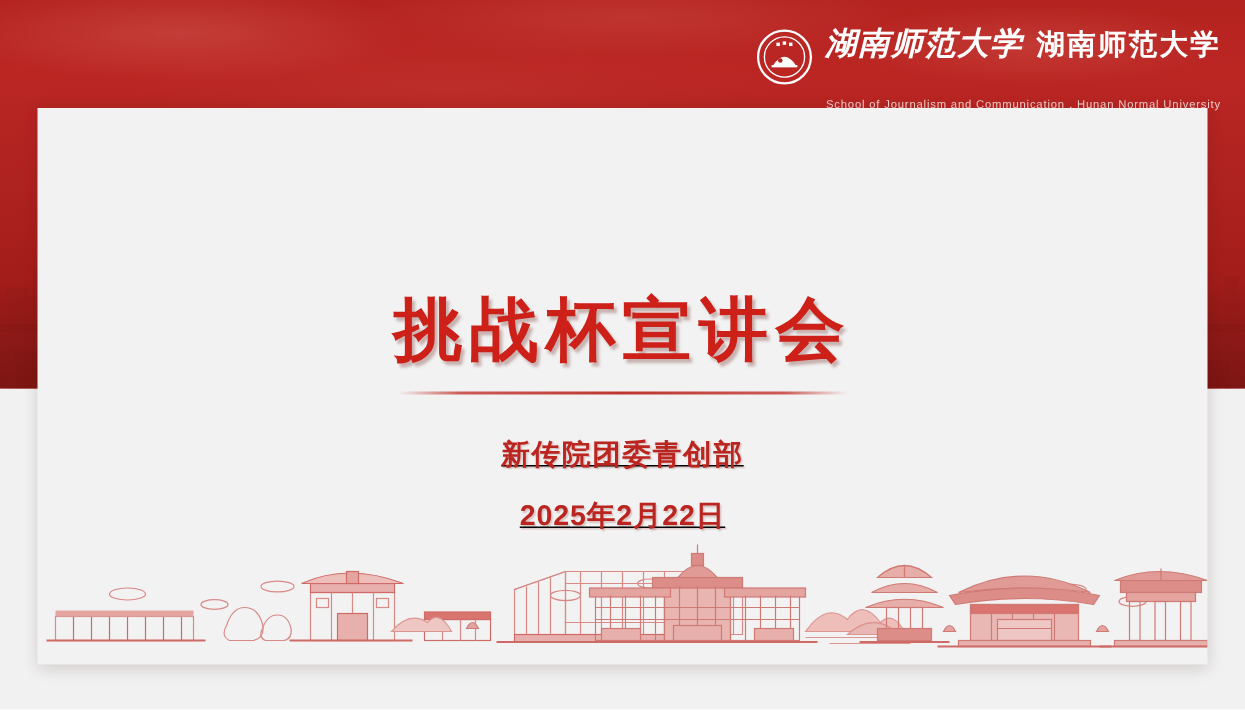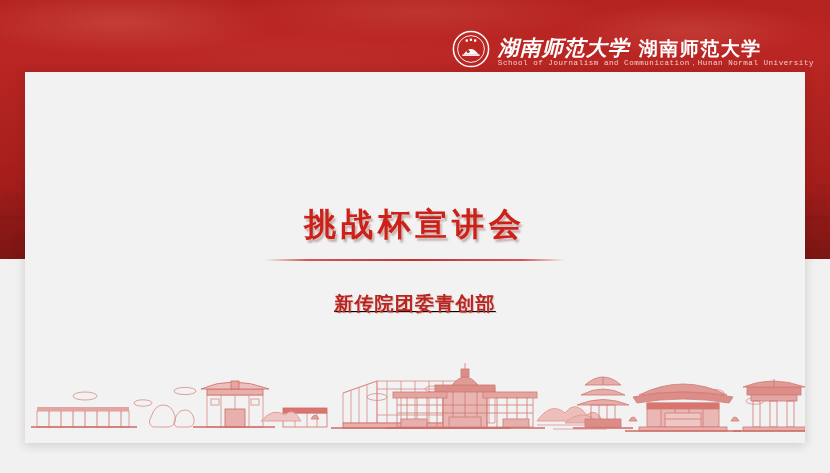--- a/index.html
+++ b/index.html
@@ -64,21 +64,21 @@
     left: 0; bottom: 0; width: 830px; height: 70px;
     background: linear-gradient(180deg, rgba(128,24,22,0) 0%, rgba(124,22,20,0.55) 55%, rgba(116,20,18,0.78) 100%);
   }
 
   
   .brand {
     position: absolute;
     right: 16px;
     top: 18px;
     display: flex;
-    align-items: flex-end;
+    align-items: flex-start;
     height: 50px;
   }
   .brand-emblem {
     width: 38px;
     height: 38px;
     margin-top: 1px;
     margin-right: 8px;
     flex: 0 0 auto;
   }
   .brand-emblem svg { display: block; width: 38px; height: 38px; }
@@ -100,25 +100,25 @@
   .brand-college {
     font-family: "Liberation Sans", "DejaVu Sans", sans-serif;
     font-size: 19px;
     font-weight: 700;
     color: #ffffff;
     letter-spacing: 1.5px;
     line-height: 1;
     margin-left: 9px;
   }
   .brand-en {
-    font-family: Liberation Mono, monospace;
+    font-family: Liberation Sans, sans-serif;
     font-size: 7.5px;
     color: #f2cfcd;
     letter-spacing: 0.55px;
-    margin-top: 0;
+    margin-top: 25px;
     white-space: nowrap;
     text-align: right;
   }
 
   
   .card {
     position: absolute;
     left: 25px;
     top: 72px;
     width: 780px;
@@ -136,26 +136,26 @@
   
   .title-block {
     position: absolute;
     left: 0;
     right: 0;
     top: 118px;
     text-align: center;
   }
   .main-title {
     font-family: "Liberation Sans", "DejaVu Sans", sans-serif;
-    font-size: 32px;
+    font-size: 46px;
     font-weight: 700;
     color: #cc2018;
     letter-spacing: 5px;
     line-height: 1.08;
-    margin: 17px;
+    margin: 5px;
     text-shadow: 2px 3px 2px rgba(130,70,66,0.38);
   }
   .title-underline {
     width: 300px;
     height: 2px;
     margin: 16px auto 0 auto;
     background: linear-gradient(90deg,
       rgba(198,64,58,0) 0%,
       rgba(198,64,58,0.85) 14%,
       rgba(186,44,38,0.95) 50%,
@@ -329,20 +329,21 @@
   <div class="card">
     <div class="card-inner">
 
       <div class="title-block">
         <h1 class="main-title">挑战杯宣讲会</h1>
         <div class="title-underline"></div>
       </div>
 
       <div class="sub-block">
         <p class="sub-org">新传院团委青创部</p>
+        <p class="sub-date">2025年2月22日</p>
       </div>
 
       <div class="cityline">
         <svg viewBox="0 0 780 92" preserveAspectRatio="none" aria-hidden="true">
           <g fill="none" stroke="#d98a86" stroke-width="0.8">
 
             <rect x="12" y="60" width="92" height="16"></rect>
             <g stroke="#cf6b66">
               <line x1="24" y1="60" x2="24" y2="76"></line>
               <line x1="36" y1="60" x2="36" y2="76"></line>

